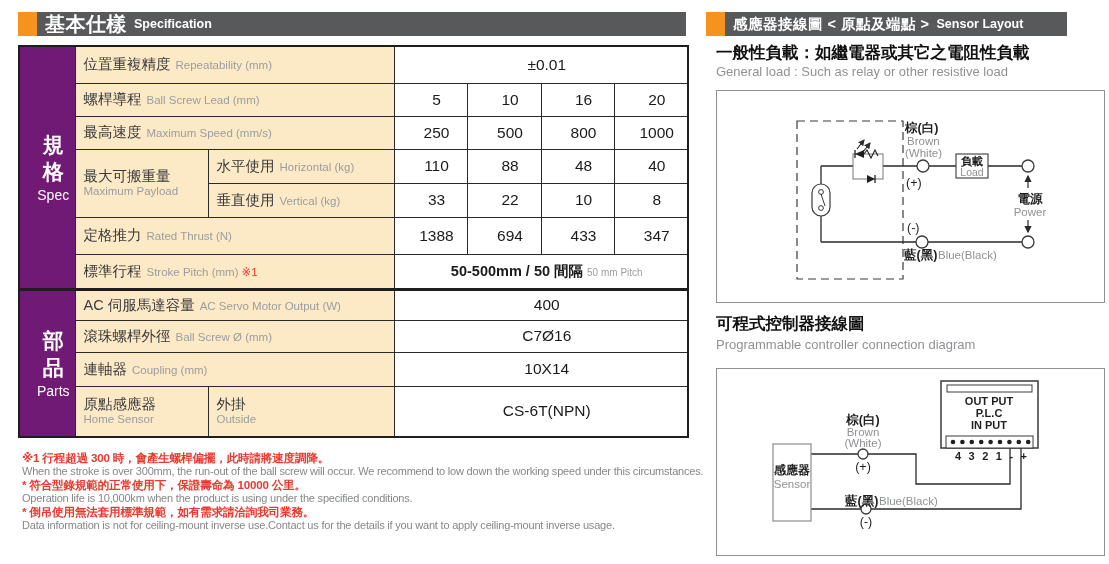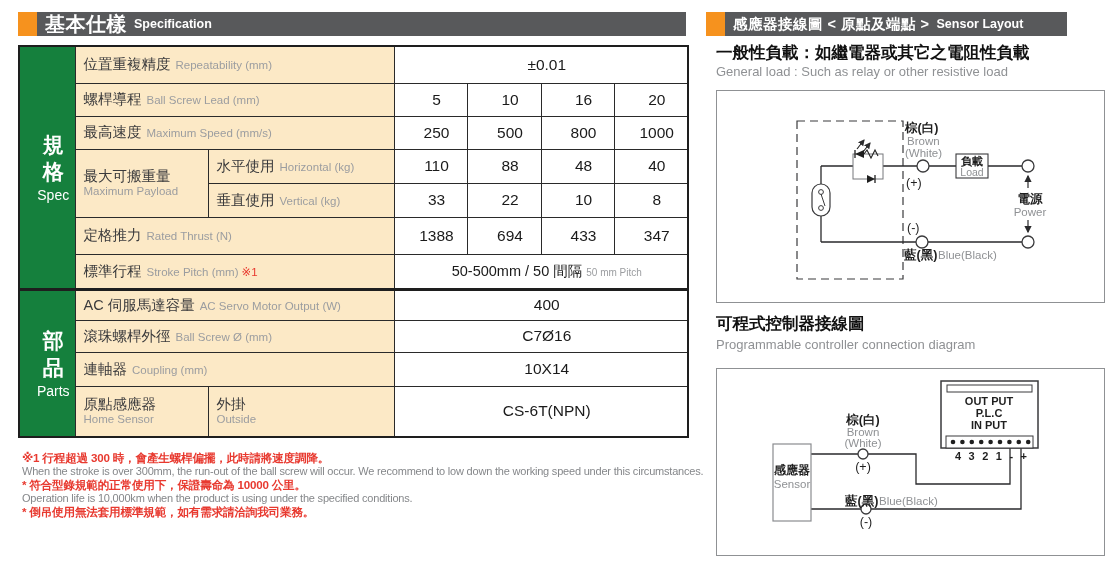--- a/index.html
+++ b/index.html
@@ -15,25 +15,25 @@
   
   table.spec-table { position:absolute; left:18px; top:45px; width:669px;
     border-collapse:collapse; table-layout:fixed; border:2px solid #1e1e1e; }
   .spec-table td { border:1px solid #2a2a2a; padding:0 0 0 12px; vertical-align:middle; overflow:hidden; }
   tr.parts-start td { border-top:3px solid #1e1e1e; }
   td.lbl { background:#fce9c6; padding-left:8px; text-align:left; line-height:1.18; }
   td.val { background:#fff; text-align:center; font-size:15.5px; color:#1a1a1a; }
   .zh { font-size:14.5px; color:#3a3a3c; }
   .en { font-size:11.5px; color:#9b9da0; margin-left:5px; }
   .blk { display:block; margin-left:0; }
-  td.sec { background:#15803d; text-align:center; }
+  td.sec { background:#701a75; text-align:center; }
   .sec-zh { color:#fff; font-weight:bold; font-size:21px; line-height:27px; width:24px; margin:0 auto; word-break:break-all; }
   .sec-en { color:#fff; font-size:14px; margin-top:2px; }
   .note { color:#e8392f; font-size:11.5px; margin-left:3px; }
-  .stroke-main { font-size:14.5px; font-weight:normal; color:#1a1a1a; }
+  .stroke-main { font-size:14.5px; font-weight:bold; color:#1a1a1a; }
   .stroke-sub { font-size:10px; color:#9b9da0; font-weight:normal; margin-left:4px;margin-top:35px; }
 
   
   .footnotes { position:absolute; left:22px; top:451px; width:700px; }
   .fn { white-space:nowrap; line-height:13.6px; letter-spacing:-0.2px; }
   .fn.red { color:#e8392f; font-size:11.6px; font-weight:bold; }
   .fn.gray { color:#85878a; font-size:11px; }
 
   
   .sub-zh { position:absolute; font-size:16.5px; font-weight:bold; color:#111; white-space:nowrap; }
@@ -169,20 +169,21 @@
       </tr>
     </tbody>
   </table>
 
   <div class="footnotes">
     <div class="fn red">※1 行程超過 300 時，會產生螺桿偏擺，此時請將速度調降。</div>
     <div class="fn gray">When the stroke is over 300mm, the run-out of the ball screw will occur. We recommend to low down the working speed under this circumstances.</div>
     <div class="fn red">* 符合型錄規範的正常使用下，保證壽命為 10000 公里。</div>
     <div class="fn gray">Operation life is 10,000km when the product is using under the specified conditions.</div>
     <div class="fn red">* 倒吊使用無法套用標準規範，如有需求請洽詢我司業務。</div>
+    <div class="fn gray">Data information is not for ceiling-mount inverse use.Contact us for the details if you want to apply ceiling-mount inverse usage.</div>
   </div>
 
   <div class="hbar" style="left:706px; top:12px; width:361px;">
     <div class="sq"></div>
     <span class="hzh" style="font-size:14.5px;">感應器接線圖 &lt; 原點及端點 &gt;</span>
     <span class="hen">Sensor Layout</span>
   </div>
 
   <div class="sub-zh" style="left:716px; top:42px;">一般性負載：如繼電器或其它之電阻性負載</div>
   <div class="sub-en" style="left:716px; top:64px;">General load : Such as relay or other resistive load</div>

